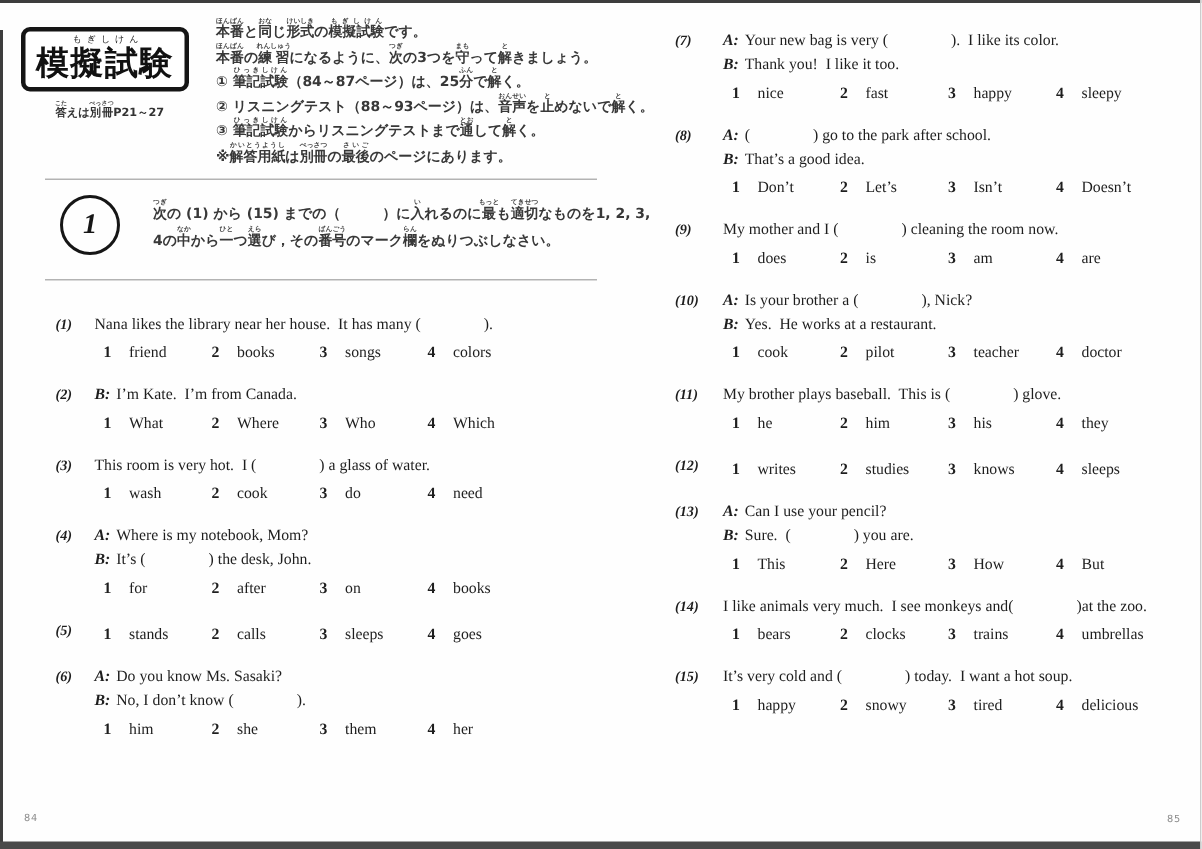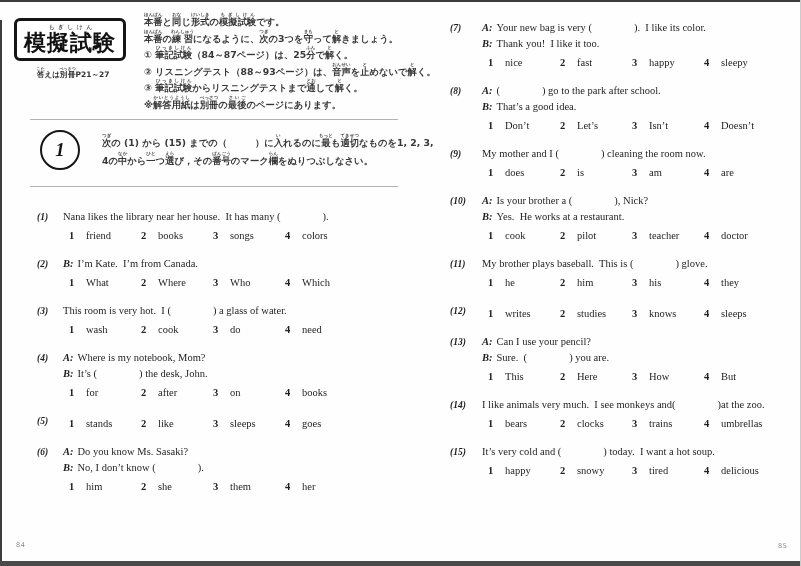--- a/index.html
+++ b/index.html
@@ -200,21 +200,21 @@
         <div class="q">
           <div class="qnum">(5)</div>
           <div class="qbody">
             <div class="opts">
               <div class="opt">
                 <span class="onum">1</span>
                 <span class="oword">stands</span>
               </div>
               <div class="opt">
                 <span class="onum">2</span>
-                <span class="oword">like</span>
+                <span class="oword">calls</span>
               </div>
               <div class="opt">
                 <span class="onum">3</span>
                 <span class="oword">sleeps</span>
               </div>
               <div class="opt">
                 <span class="onum">4</span>
                 <span class="oword">goes</span>
               </div>
             </div>

